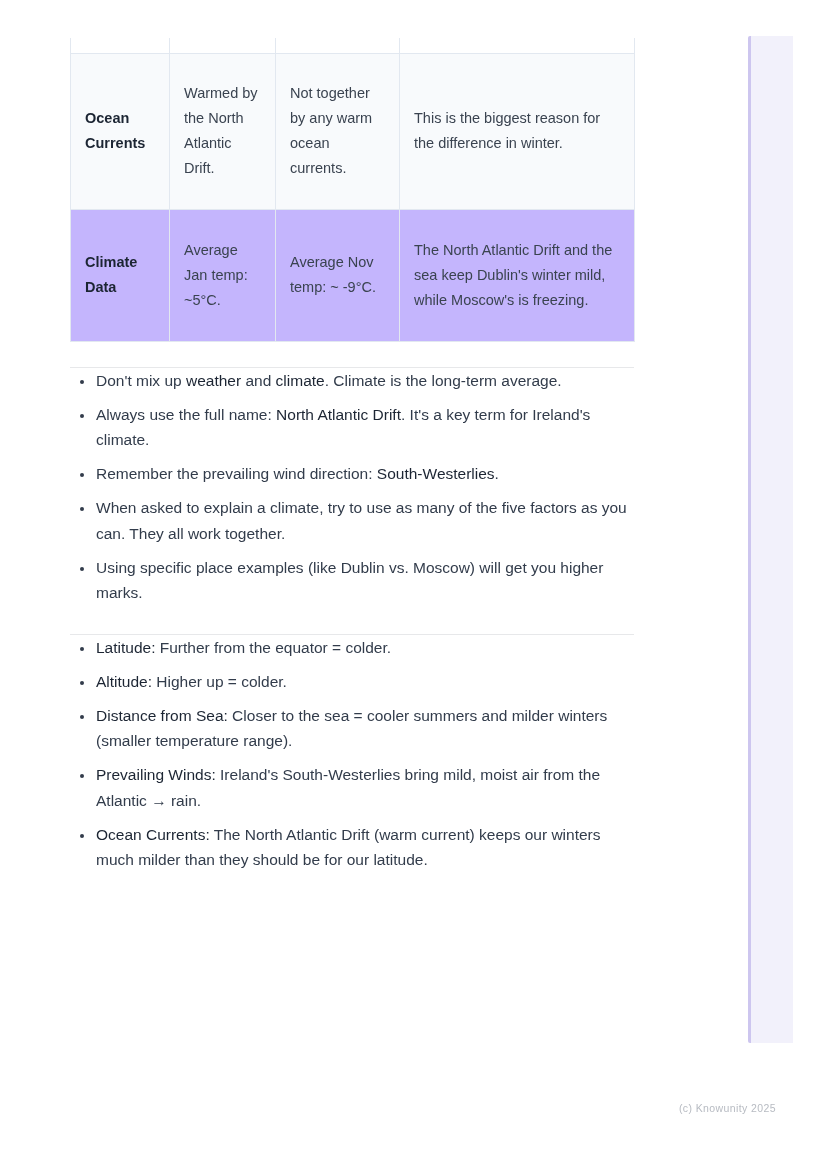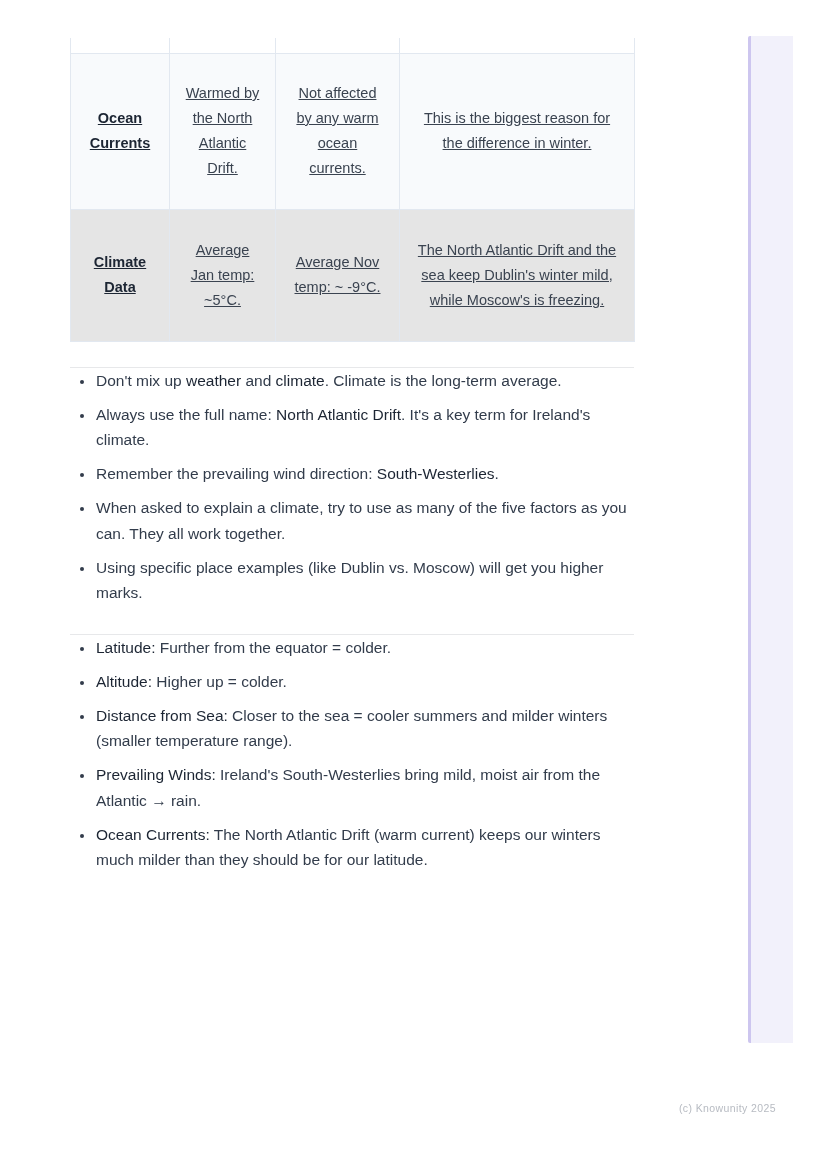--- a/index.html
+++ b/index.html
@@ -33,30 +33,29 @@
     table-layout: fixed;
     font-size: 14.5px;
     line-height: 25px;
     color: #3a4350;
   }
   table.compare-table th,
   table.compare-table td {
     border: 1px solid #e2e8f0;
     padding: 12px 14px;
     vertical-align: middle;
-    text-align: center;
+    text-align: left;
     font-weight: normal;
     overflow: hidden;
-    text-decoration: underline;
   }
   table.compare-table tr:first-child th,
   table.compare-table tr:first-child td { border-top: none; padding: 0 14px; }
   table.compare-table tr:nth-child(1) { height: 15px; background: #ffffff; }
   table.compare-table tr:nth-child(2) { height: 156px; background: #f8fafc; }
-  table.compare-table tr:nth-child(3) { height: 132px; background: #e5e5e5; }
+  table.compare-table tr:nth-child(3) { height: 132px; background: #c4b5fd; }
   table.compare-table th.rowlabel {
     font-weight: bold;
     color: #1c2533;
   }
 
   
   hr.divider {
     border: none;
     border-top: 1px solid #e7e8ea;
     margin: 0;
@@ -129,21 +128,21 @@
       <tbody>
           <tr>
             <th class="rowlabel"></th>
             <td></td>
             <td></td>
             <td></td>
           </tr>
           <tr>
             <th class="rowlabel">Ocean Currents</th>
             <td>Warmed by the North Atlantic Drift.</td>
-            <td>Not affected by any warm ocean currents.</td>
+            <td>Not together by any warm ocean currents.</td>
             <td>This is the biggest reason for the difference in winter.</td>
           </tr>
           <tr>
             <th class="rowlabel">Climate Data</th>
             <td>Average Jan temp: ~5°C.</td>
             <td>Average Nov temp: ~ -9°C.</td>
             <td>The North Atlantic Drift and the sea keep Dublin's winter mild, while Moscow's is freezing.</td>
           </tr>
         </tbody>
     </table>

